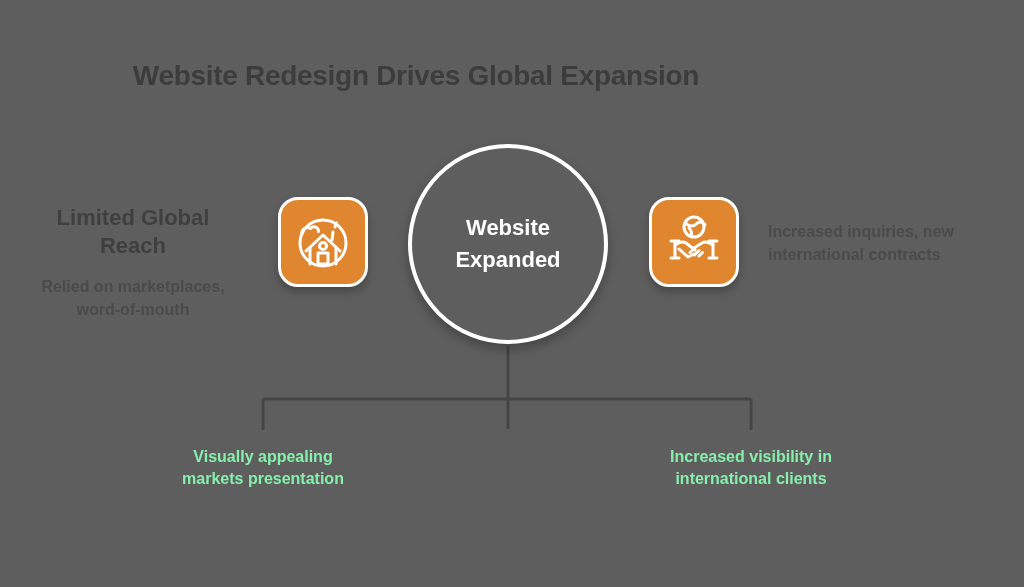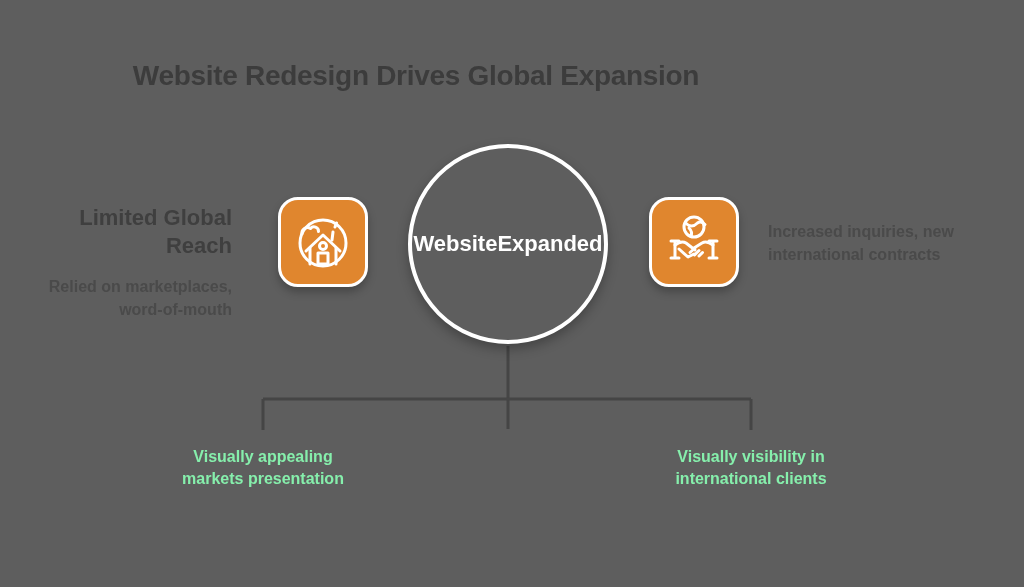--- a/index.html
+++ b/index.html
@@ -37,20 +37,21 @@
     position: absolute;
     left: 408px;
     top: 144px;
     width: 200px;
     height: 200px;
     border: 4px solid #FFFFFF;
     border-radius: 50%;
     background: #5E5E5E;
     box-shadow: 0 5px 12px rgba(0,0,0,0.28);
     display: flex;
+    flex-direction: column;
     align-items: center;
     justify-content: center;
   }
   .center-line {
     color: #FFFFFF;
     font-size: 22px;
     font-weight: bold;
     line-height: 1.45;
     text-align: center;
   }
@@ -67,21 +68,21 @@
     align-items: center;
     justify-content: center;
   }
   .icon-box.left  { left: 278px; }
   .icon-box.right { left: 649px; }
   .icon-box svg { width: 64px; height: 64px; display: block; }
   .side-block {
     position: absolute;
     top: 204px;
   }
-  .side-block.left  { left: 22px;  width: 210px; text-align: right; }
+  .side-block.left  { left: 28px;  width: 210px; text-align: center; }
   .side-block.right { left: 768px; width: 215px; text-align: left; }
   .side-heading {
     font-size: 22px;
     font-weight: bold;
     line-height: 1.25;
     color: #3F3F3F;
   }
   .side-desc {
     margin-top: 16px;
     font-size: 16px;
@@ -168,17 +169,17 @@
       <div>Increased inquiries, new</div>
       <div>international contracts</div>
     </div>
   </div>
 
   <div class="benefit b0">
     <div>Visually appealing</div>
     <div>markets presentation</div>
   </div>
   <div class="benefit b2">
-    <div>Visually visibility in</div>
+    <div>Increased visibility in</div>
     <div>international clients</div>
   </div>
 
 </div>
 
 </body></html>

